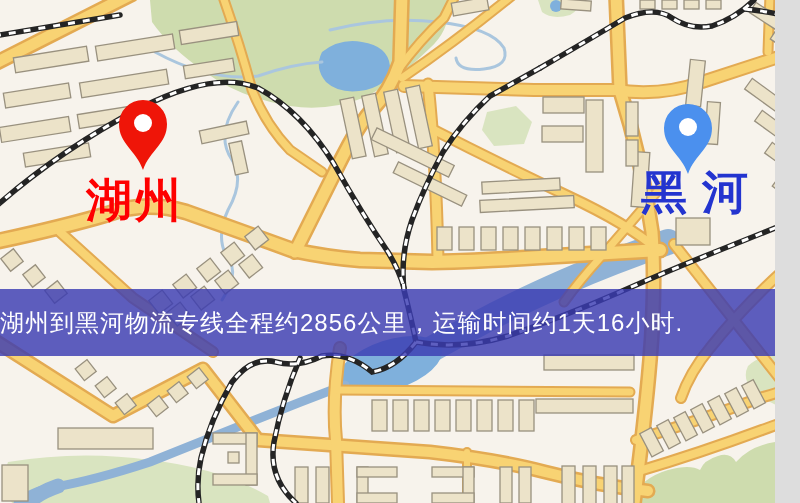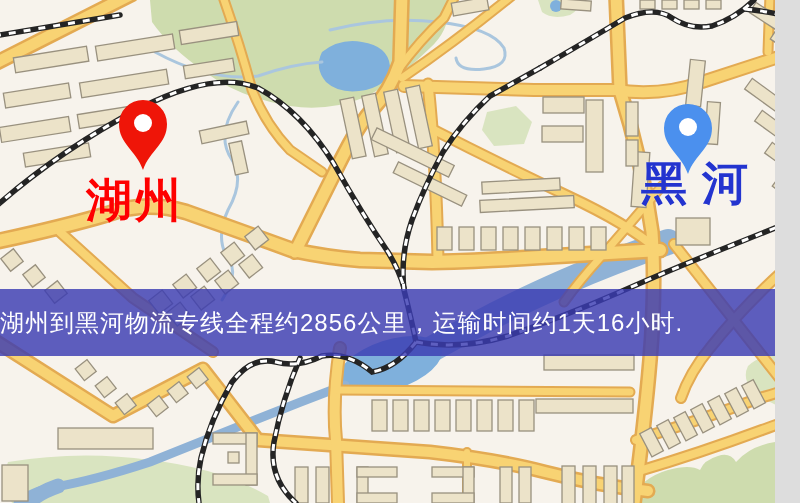--- a/index.html
+++ b/index.html
@@ -13,21 +13,21 @@
   .river{fill:none;stroke:#8fb2d6;stroke-linecap:round;}
   .rd-c{fill:none;stroke:#e3aa52;stroke-linecap:round;stroke-linejoin:round;}
   .rd-f{fill:none;stroke:#f8d373;stroke-linecap:round;stroke-linejoin:round;}
   .rw-bed{fill:none;stroke:#242424;stroke-width:5.5;stroke-linecap:round;}
   .rw-dash{fill:none;stroke:#ffffff;stroke-width:3;stroke-dasharray:7 8;}
   .bld{fill:#ece3c9;stroke:#99917f;stroke-width:1.3;}
   .city-label{position:absolute;font-family:"Liberation Serif",serif;
      font-size:46px;font-weight:700;line-height:1;white-space:nowrap;
      text-shadow:0 0 2px rgba(255,255,255,.4);}
   #origin-label{left:86px;top:178px;letter-spacing:3px;}
-  #dest-label{left:641px;top:161px;letter-spacing:15px;}
+  #dest-label{left:641px;top:170px;letter-spacing:15px;}
   #route-banner{position:absolute;left:0;top:289px;width:800px;height:67px;
      display:flex;align-items:center;box-sizing:border-box;}
   #route-banner span{font-size:24px;letter-spacing:1px;color:#fff;}
 </style>
 </head>
 <body>
 
 <div id="stage">
   <svg id="map-svg" width="800" height="503" viewBox="0 0 800 503">
 

